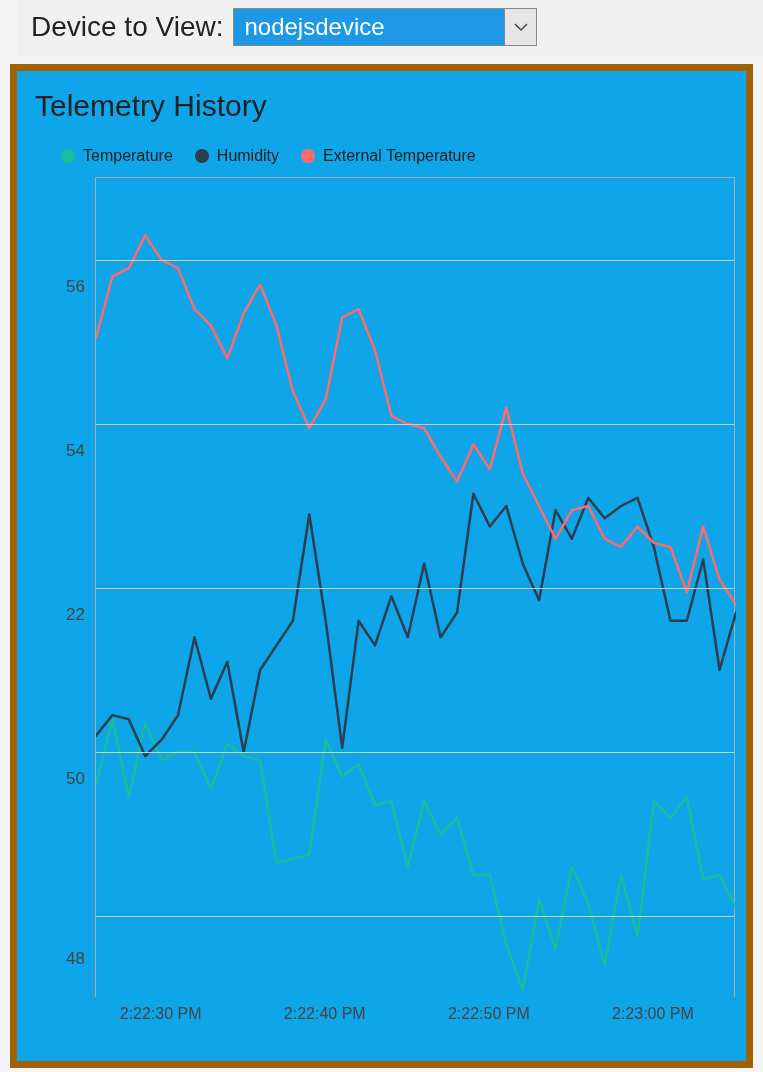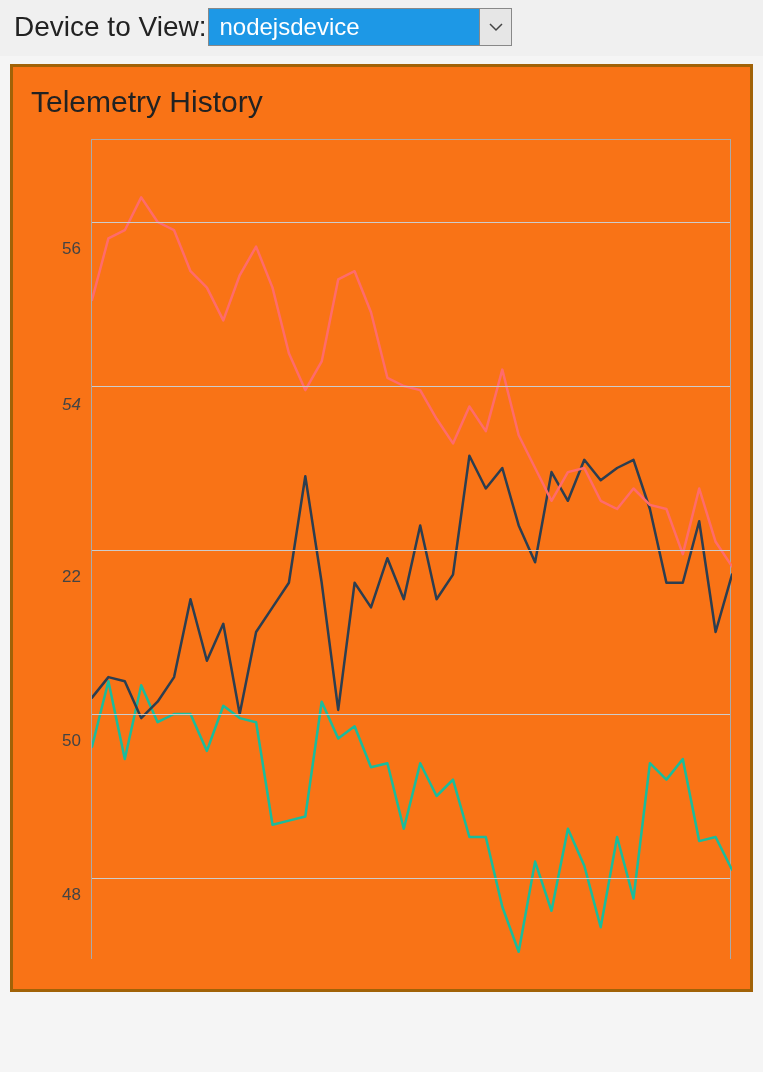--- a/index.html
+++ b/index.html
@@ -8,21 +8,22 @@
     background: #f5f5f5;
     width: 763px;
     height: 1072px;
     overflow: hidden;
   }
   .top-bar {
     display: flex;
     align-items: center;
     padding: 8px 14px 10px 14px;
     background: #f0f0f0;
-    gap: 2px;
+    gap: 10px;
+    margin-left: 17px;
   }
   .top-bar .label {
     font-size: 28px;
     font-weight: 300;
     color: #222;
     white-space: nowrap;
   }
   .dropdown {
     display: inline-flex;
     align-items: stretch;
@@ -45,22 +46,22 @@
     width: 32px;
     background: #e6e6e6;
     border-left: 1px solid #888;
     display: flex;
     align-items: center;
     justify-content: center;
   }
   .dropdown .arrow-btn svg { display: block; }
   .panel {
     margin: 8px 10px;
-    background: #f97316;
-    border: 3px solid #a16207;
+    background: #0ea5e9;
+    border: 7px solid #a16207;
     padding: 18px 18px 30px 18px;
   }
   .panel-title {
     font-size: 30px;
     font-weight: 300;
     color: #222;
     margin-bottom: 20px;
   }
   .legend {
     display: flex;
@@ -131,35 +132,55 @@
       <svg width="14" height="10" viewBox="0 0 14 10">
         <polyline points="1,2 7,8 13,2" fill="none" stroke="#444" stroke-width="1.5"></polyline>
       </svg>
     </span>
   </div>
 </div>
 
 <div class="panel">
   <div class="panel-title">Telemetry History</div>
 
+  <div class="legend">
+    <span class="legend-item">
+      <span class="swatch" style="background:#1abc9c"></span>
+      <span>Temperature</span>
+    </span>
+    <span class="legend-item">
+      <span class="swatch" style="background:#2c3e50"></span>
+      <span>Humidity</span>
+    </span>
+    <span class="legend-item">
+      <span class="swatch" style="background:#ff6b6b"></span>
+      <span>External Temperature</span>
+    </span>
+  </div>
 
   <div class="chart-wrap">
     <div class="y-axis-labels" id="y-axis">
-        <div style="top: 728px;">48</div>
+        <div style="top: 754px;">48</div>
         <div style="top: 574px; text-align: center;">50</div>
         <div style="top: 410px;">22</div>
-        <div style="top: 238px; font-style: italic;">54</div>
+        <div style="top: 246px;">54</div>
         <div style="top: 82px;">56</div>
       </div>
     <div class="plot" id="plot">
       <svg class="lines" id="lines-svg" width="640" height="820">
           <path d="M0.0,606.8 L16.4,541.2 L32.8,619.1 L49.2,545.3 L65.6,582.2 L82.1,574.0 L98.5,574.0 L114.9,610.9 L131.3,565.8 L147.7,578.1 L164.1,582.2 L180.5,684.7 L196.9,680.6 L213.3,676.5 L229.7,561.7 L246.2,598.6 L262.6,586.3 L279.0,627.3 L295.4,623.2 L311.8,688.8 L328.2,623.2 L344.6,656.0 L361.0,639.6 L377.4,697.0 L393.8,697.0 L410.3,766.7 L426.7,811.8 L443.1,721.6 L459.5,770.8 L475.9,688.8 L492.3,725.7 L508.7,787.2 L525.1,697.0 L541.5,758.5 L557.9,623.2 L574.4,639.6 L590.8,619.1 L607.2,701.1 L623.6,697.0 L640.0,729.8 " fill="none" stroke="#1abc9c" stroke-width="2.5" stroke-linejoin="round" stroke-linecap="round"></path>
           <path d="M0.0,557.6 L16.4,537.1 L32.8,541.2 L49.2,578.1 L65.6,561.7 L82.1,537.1 L98.5,459.2 L114.9,520.7 L131.3,483.8 L147.7,574.0 L164.1,492.0 L180.5,467.4 L196.9,442.8 L213.3,336.2 L229.7,442.8 L246.2,569.9 L262.6,442.8 L279.0,467.4 L295.4,418.2 L311.8,459.2 L328.2,385.4 L344.6,459.2 L361.0,434.6 L377.4,315.7 L393.8,348.5 L410.3,328.0 L426.7,385.4 L443.1,422.3 L459.5,332.1 L475.9,360.8 L492.3,319.8 L508.7,340.3 L525.1,328.0 L541.5,319.8 L557.9,369.0 L574.4,442.8 L590.8,442.8 L607.2,381.3 L623.6,492.0 L640.0,434.6 " fill="none" stroke="#2c3e50" stroke-width="2.5" stroke-linejoin="round" stroke-linecap="round"></path>
           <path d="M0.0,159.9 L16.4,98.4 L32.8,90.2 L49.2,57.4 L65.6,82.0 L82.1,90.2 L98.5,131.2 L114.9,147.6 L131.3,180.4 L147.7,135.3 L164.1,106.6 L180.5,147.6 L196.9,213.2 L213.3,250.1 L229.7,221.4 L246.2,139.4 L262.6,131.2 L279.0,172.2 L295.4,237.8 L311.8,246.0 L328.2,250.1 L344.6,278.8 L361.0,303.4 L377.4,266.5 L393.8,291.1 L410.3,229.6 L426.7,295.2 L443.1,328.0 L459.5,360.8 L475.9,332.1 L492.3,328.0 L508.7,360.8 L525.1,369.0 L541.5,348.5 L557.9,364.9 L574.4,369.0 L590.8,414.1 L607.2,348.5 L623.6,401.8 L640.0,426.4 " fill="none" stroke="#ff6b6b" stroke-width="2.5" stroke-linejoin="round" stroke-linecap="round"></path>
         </svg>
     <div class="gridline" style="top: 738px;"></div>
         <div class="gridline" style="top: 574px;"></div>
         <div class="gridline" style="top: 410px;"></div>
         <div class="gridline" style="top: 246px;"></div>
         <div class="gridline" style="top: 82px;"></div>
       </div>
+    <div class="x-axis-labels" id="x-axis">
+        <div style="left: 65.641px;">2:22:30 PM</div>
+        <div style="left: 229.744px;">2:22:40 PM</div>
+        <div style="left: 393.846px;">2:22:50 PM</div>
+        <div style="left: 557.949px;">2:23:00 PM</div>
+      </div>
   </div>
 </div>
 
 </body></html>

